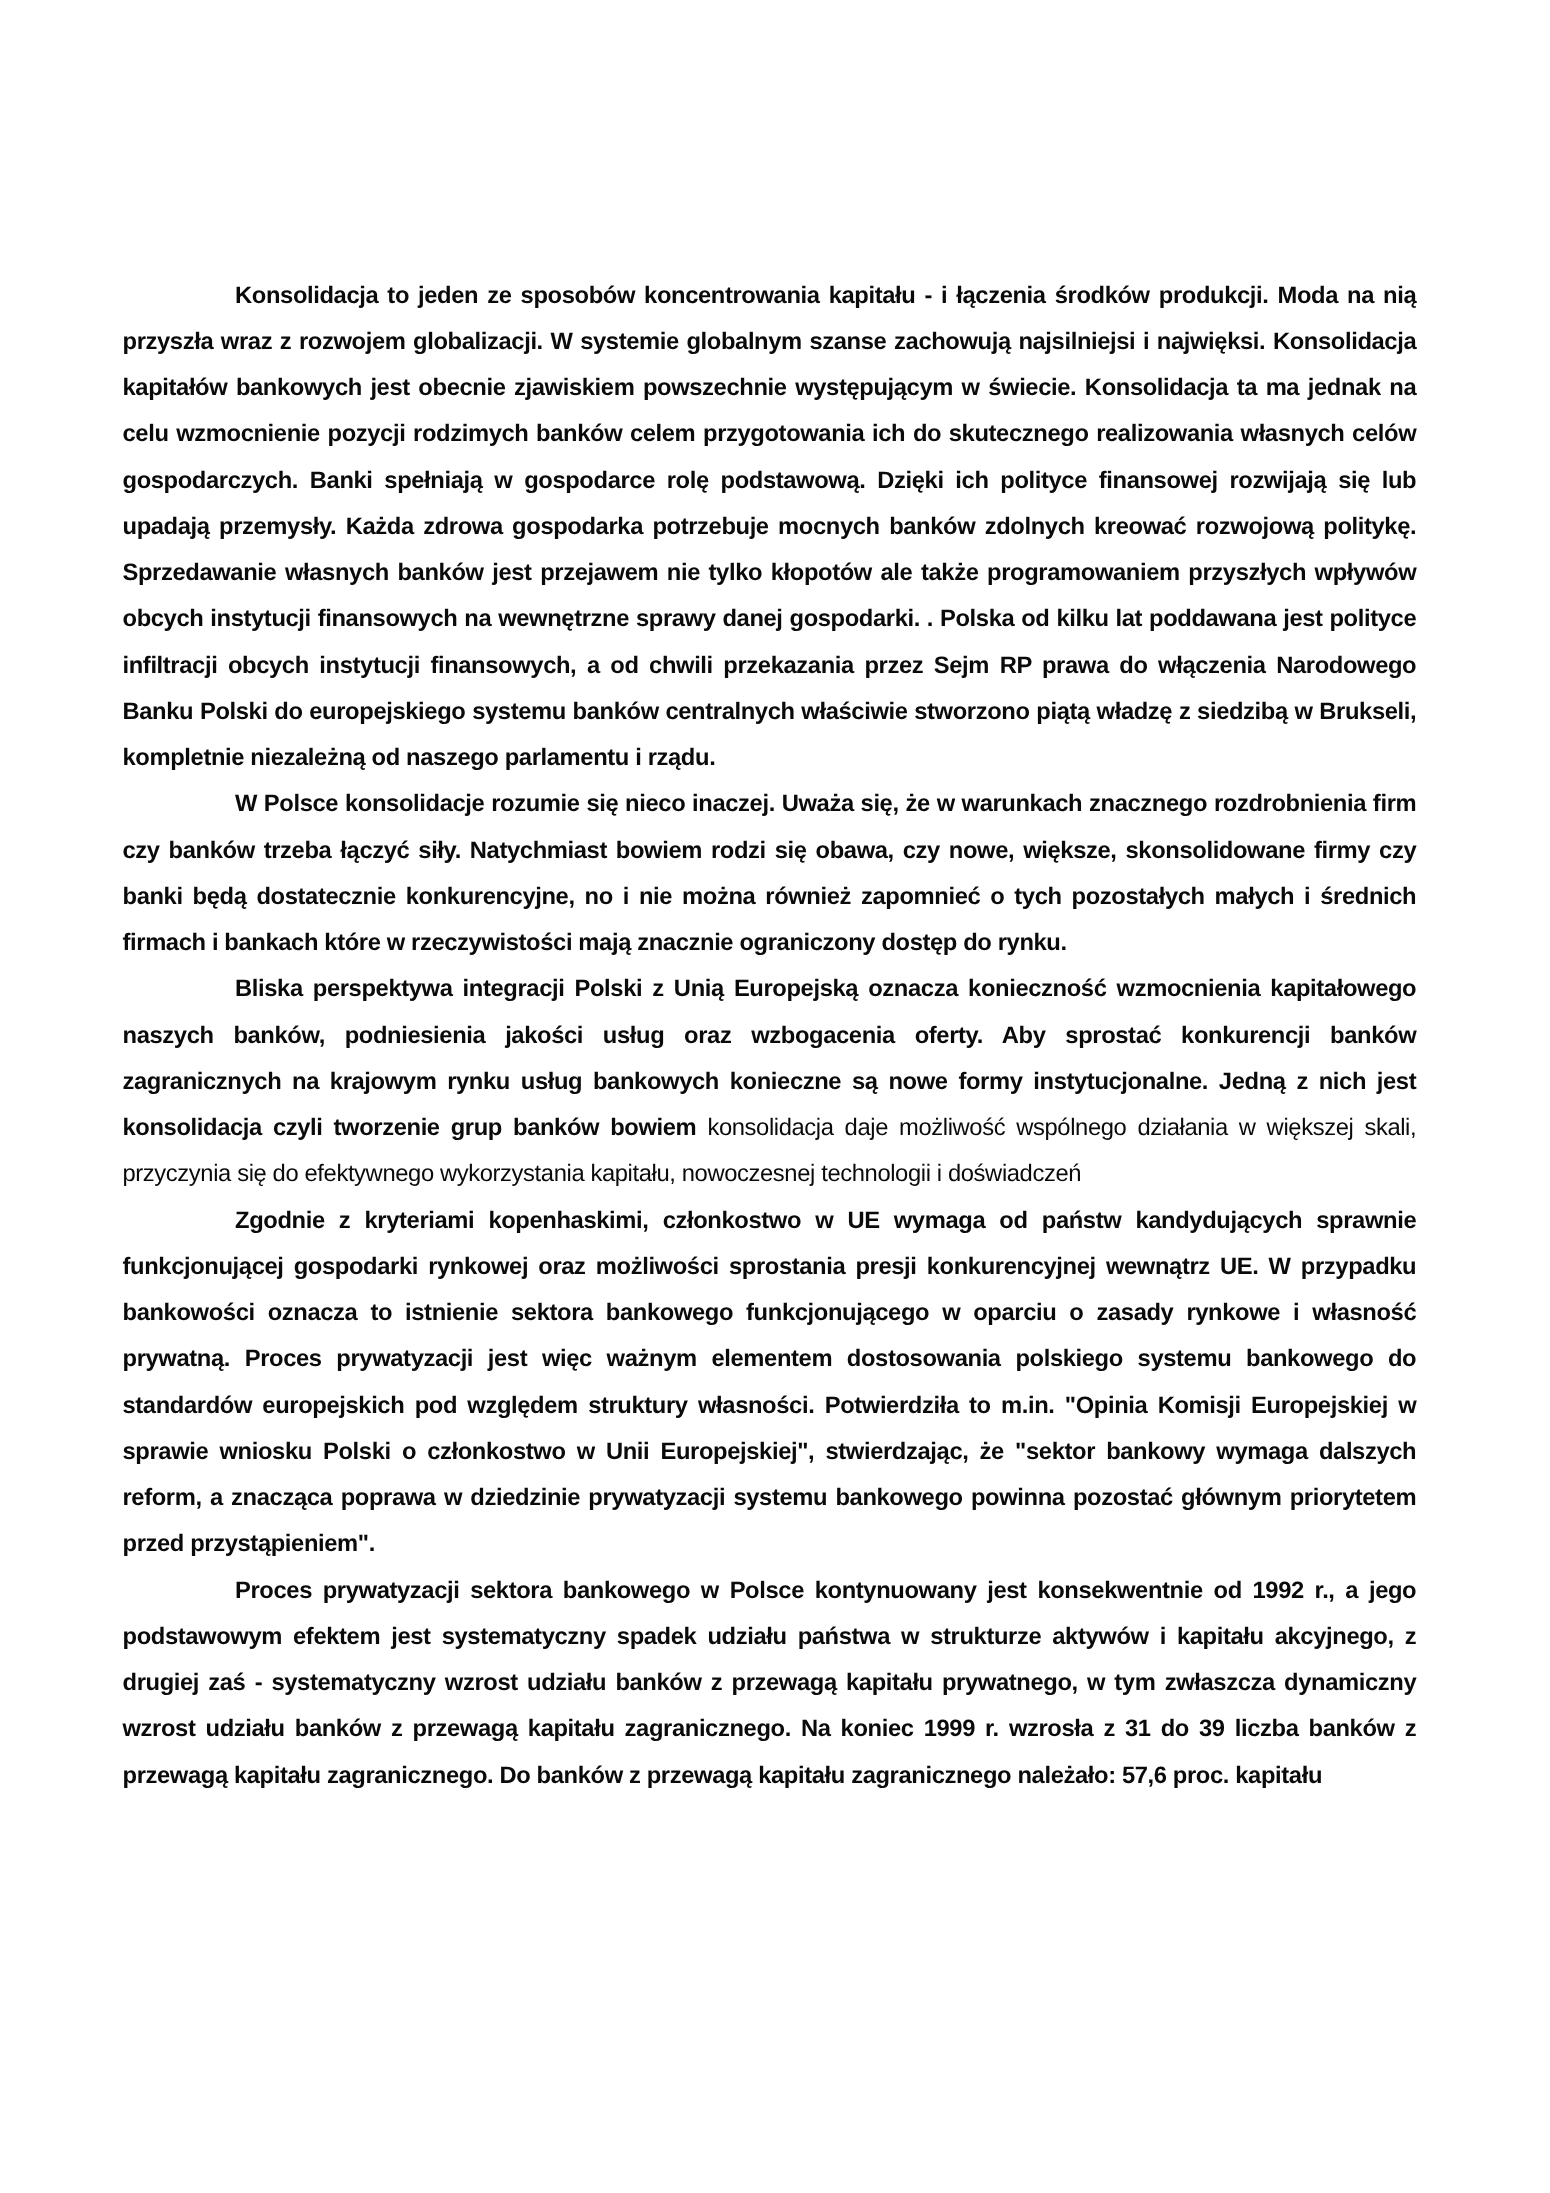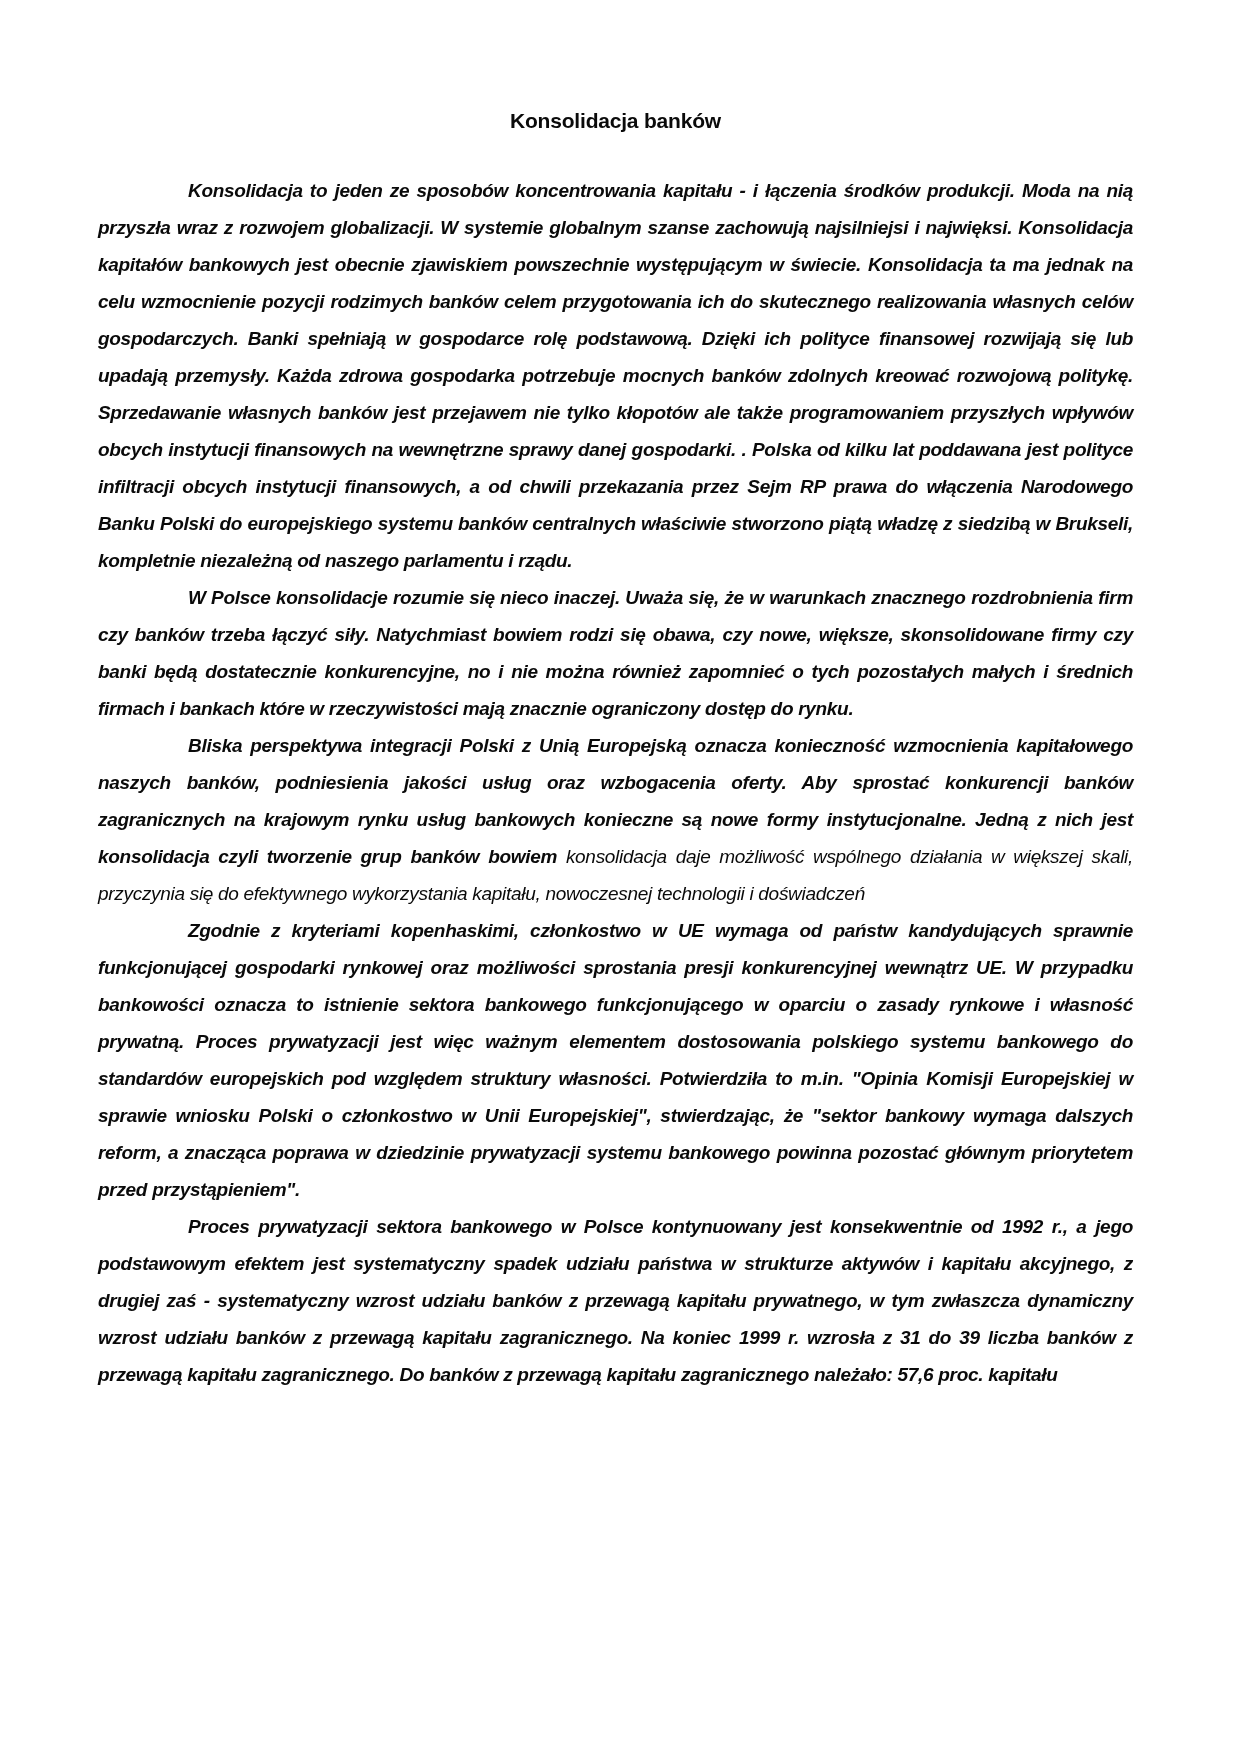--- a/index.html
+++ b/index.html
@@ -20,42 +20,40 @@
   }
   .title {
     margin: 0;
     text-align: center;
     font-size: 21px;
     line-height: 30px;
     font-weight: 700;
     letter-spacing: -0.2px;
   }
   .paragraphs {
-    margin-top: 36px;
-    font-style: italic;
+    margin-top: 112px;
   }
   .para {
     margin: 0;
     text-align: justify;
     text-indent: 90px;
     font-size: 19px;
     line-height: 37px;
     font-weight: 700;
     letter-spacing: -0.3px;
     hyphens: none;
     -webkit-hyphens: none;
   }
   .run-bold   { font-weight: 700; }
   .run-regular{ font-weight: 400; }
 </style>
 </head>
 <body>
 
 <div class="page">
-  <h1 class="title">Konsolidacja banków</h1>
 
   <div class="paragraphs">
     <p class="para">Konsolidacja to jeden ze sposobów koncentrowania kapitału - i łączenia środków produkcji. Moda na nią przyszła wraz z rozwojem globalizacji. W systemie globalnym szanse zachowują najsilniejsi i najwięksi. Konsolidacja kapitałów bankowych jest obecnie zjawiskiem powszechnie występującym w świecie. Konsolidacja ta ma jednak na celu wzmocnienie pozycji rodzimych banków celem przygotowania ich do skutecznego realizowania własnych celów gospodarczych. Banki spełniają w gospodarce rolę podstawową. Dzięki ich polityce finansowej rozwijają się lub upadają przemysły. Każda zdrowa gospodarka potrzebuje mocnych banków zdolnych kreować rozwojową politykę. Sprzedawanie własnych banków jest przejawem nie tylko kłopotów ale także programowaniem przyszłych wpływów obcych instytucji finansowych na wewnętrzne sprawy danej gospodarki. . Polska od kilku lat poddawana jest polityce infiltracji obcych instytucji finansowych, a od chwili przekazania przez Sejm RP prawa do włączenia Narodowego Banku Polski do europejskiego systemu banków centralnych właściwie stworzono piątą władzę z siedzibą w Brukseli, kompletnie niezależną od naszego parlamentu i rządu.</p>
 
     <p class="para">W Polsce konsolidacje rozumie się nieco inaczej. Uważa się, że w warunkach znacznego rozdrobnienia firm czy banków trzeba łączyć siły. Natychmiast bowiem rodzi się obawa, czy nowe, większe, skonsolidowane firmy czy banki będą dostatecznie konkurencyjne, no i nie można również zapomnieć o tych pozostałych małych i średnich firmach i bankach które w rzeczywistości mają znacznie ograniczony dostęp do rynku.</p>
 
     <p class="para"><span class="run-bold">Bliska perspektywa integracji Polski z Unią Europejską oznacza konieczność wzmocnienia kapitałowego naszych banków, podniesienia jakości usług oraz wzbogacenia oferty. Aby sprostać konkurencji banków zagranicznych na krajowym rynku usług bankowych konieczne są nowe formy instytucjonalne. Jedną z nich jest konsolidacja czyli tworzenie grup banków bowiem </span><span class="run-regular">konsolidacja daje możliwość wspólnego działania w większej skali, przyczynia się do efektywnego wykorzystania kapitału, nowoczesnej technologii i doświadczeń</span></p>
 
     <p class="para">Zgodnie z kryteriami kopenhaskimi, członkostwo w UE wymaga od państw kandydujących sprawnie funkcjonującej gospodarki rynkowej oraz możliwości sprostania presji konkurencyjnej wewnątrz UE. W przypadku bankowości oznacza to istnienie sektora bankowego funkcjonującego w oparciu o zasady rynkowe i własność prywatną. Proces prywatyzacji jest więc ważnym elementem dostosowania polskiego systemu bankowego do standardów europejskich pod względem struktury własności. Potwierdziła to m.in. "Opinia Komisji Europejskiej w sprawie wniosku Polski o członkostwo w Unii Europejskiej", stwierdzając, że "sektor bankowy wymaga dalszych reform, a znacząca poprawa w dziedzinie prywatyzacji systemu bankowego powinna pozostać głównym priorytetem przed przystąpieniem".</p>
 

